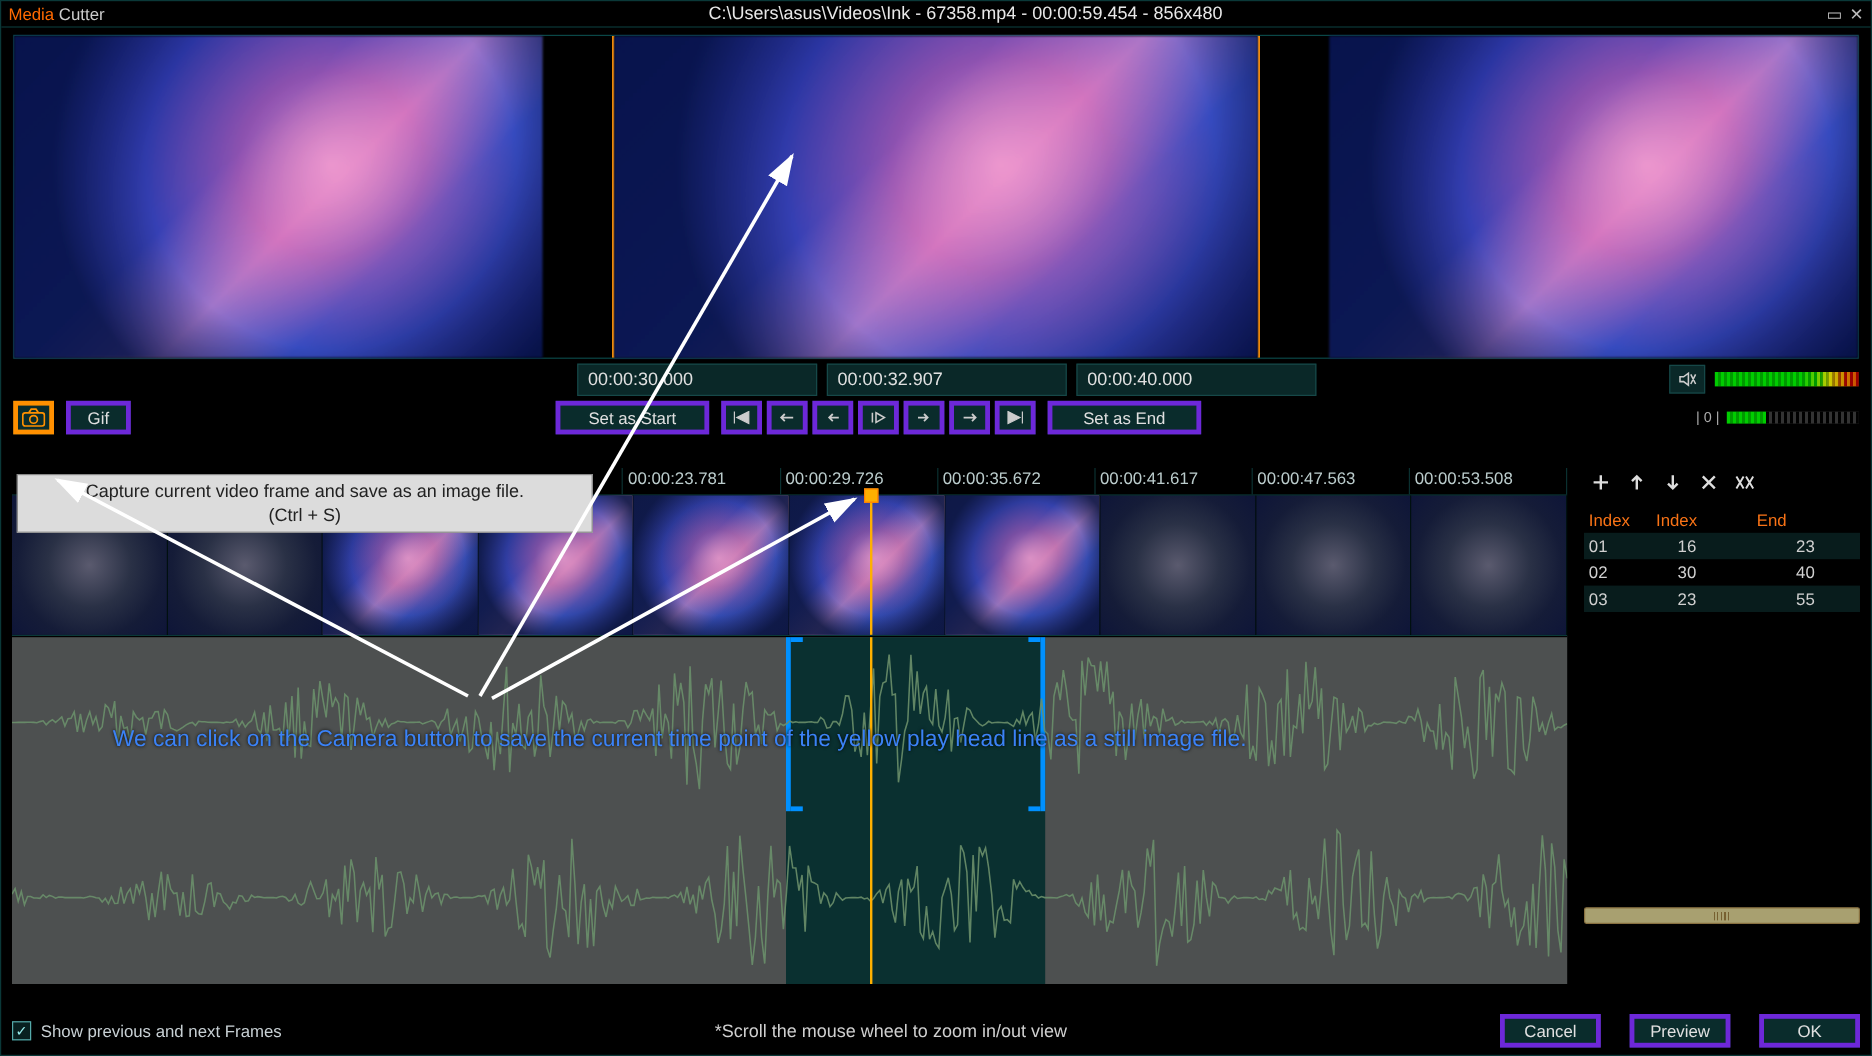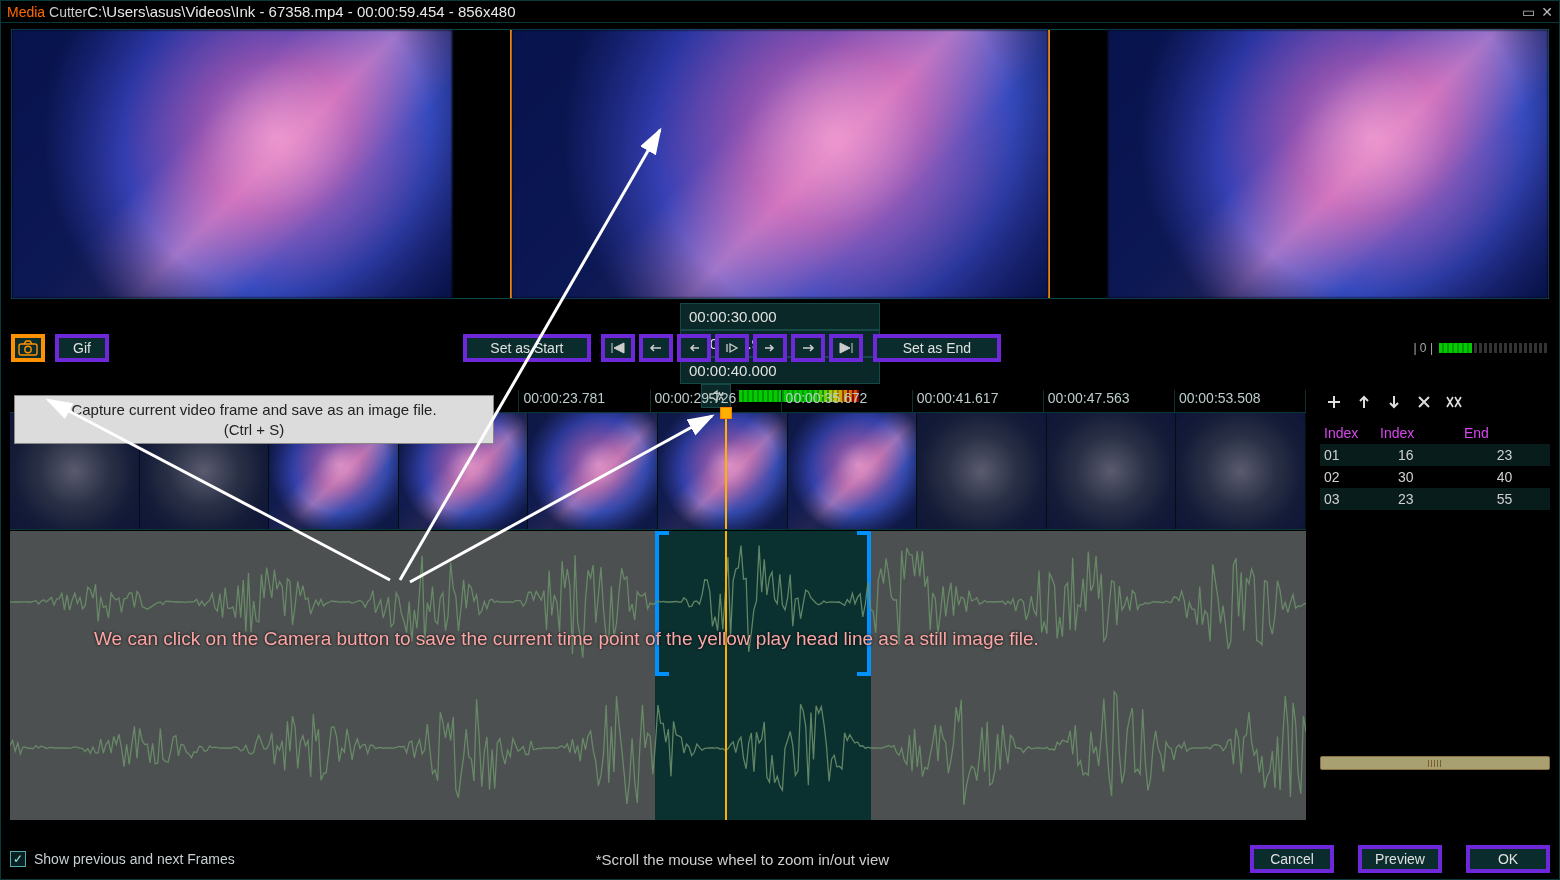--- a/index.html
+++ b/index.html
@@ -14,21 +14,21 @@
 }
 .titlebar {
   height: 22px;
   display: flex;
   align-items: center;
   padding: 0 6px;
   border-bottom: 1px solid #0a3838;
 }
 .titlebar .app-title .media { color: #ff6a00; }
 .titlebar .app-title .cutter { color: #cccccc; }
-.titlebar .filepath { flex: 1; text-align: left; color: #e8e8e8; font-size: 15px; }
+.titlebar .filepath { flex: 1; text-align: center; color: #e8e8e8; font-size: 15px; }
 .titlebar .wincontrols { display: flex; gap: 6px; color: #bbb; }
 
 
 .preview-strip {
   height: 270px;
   margin: 6px 10px 4px 10px;
   border: 1px solid #0a4848;
   display: flex;
   align-items: stretch;
   justify-content: space-between;
@@ -44,21 +44,20 @@
     linear-gradient(135deg, #0a1a60 0%, #3040a0 40%, #d090c0 55%, #3050b0 70%, #081040 100%);
   filter: blur(1px) contrast(1.1);
 }
 
 
 .timerow {
   display: flex;
   align-items: center;
   margin: 4px 10px;
   height: 26px;
-  flex-direction: column;
 }
 .timebox {
   background: #0a2828;
   border: 1px solid #164848;
   color: #e0e0e0;
   padding: 4px 8px;
   font-size: 15px;
   width: 200px;
 }
 .timebox.center { margin: 0 8px; }
@@ -203,21 +202,21 @@
 svg.wave { position: absolute; left:0; right:0; width:100%; }
 svg.wave.top { top: 6px; height: 130px; }
 svg.wave.bot { top: 152px; height: 130px; }
 svg.wave polyline { stroke: #6a8f6a; stroke-width: 1; fill: none; opacity: 0.9; }
 
 
 .seg-tools { display: flex; gap: 10px; height: 24px; align-items: center; justify-content: flex-start; padding-left: 4px; }
 .seg-tools .tool { width: 20px; height: 20px; display:flex; align-items:center; justify-content:center; cursor:pointer; color:#d0d0d0; }
 .seg-table { margin-top: 8px; font-size: 14px; }
 .seg-table .hdr, .seg-table .row { display: flex; padding: 3px 4px; }
-.seg-table .hdr { color: #d946ef; }
+.seg-table .hdr { color: #f97316; }
 .seg-table .row { color: #d0d0d0; gap: 28px; }
 .seg-table .row:nth-child(even) { background: #081c1c; }
 .seg-table .c-idx { width: 56px; }
 .seg-table .c-start { width: 74px; }
 .seg-table .c-end { width: 60px; margin-left: 10px; }
 .seg-scrollbar { margin-top: 246px; height: 14px; background: #a8a070; border: 1px solid #887040; position: relative; border-radius: 2px; }
 .seg-scrollbar .grip { position: absolute; left: 50%; top: 3px; height: 7px; width: 14px; transform: translateX(-50%);
   background: repeating-linear-gradient(90deg, #776030 0 1px, transparent 1px 3px); }
 
 
@@ -229,22 +228,22 @@
   align-items: center;
 }
 .check { width: 16px; height: 16px; border: 1px solid #5aa; background: #082020; display: inline-flex; align-items:center; justify-content:center; margin-right: 8px; color:#9ee; font-size:12px; }
 .bottom .hint { flex: 1; text-align: center; color: #cfcfcf; font-size: 15px; }
 .bottom .actions { display: flex; gap: 24px; }
 .bottom .actions .btn { width: 84px; justify-content: center; }
 
 
 .annot-text {
   position: absolute;
-  left: 94px; top: 628px;
-  color: #fca5a5;
+  left: 94px; top: 606px;
+  color: #3b82f6;
   font-size: 19px;
   z-index: 40;
   text-shadow: 0 0 3px #000;
 }
 svg.arrows { position: absolute; left: 0; top: 0; width: 1560px; height: 880px; z-index: 35; pointer-events: none; }
 svg.arrows line { stroke: #ffffff; stroke-width: 3; }
 svg.arrows polygon { fill: #ffffff; }
 
 </style>
 </head>

